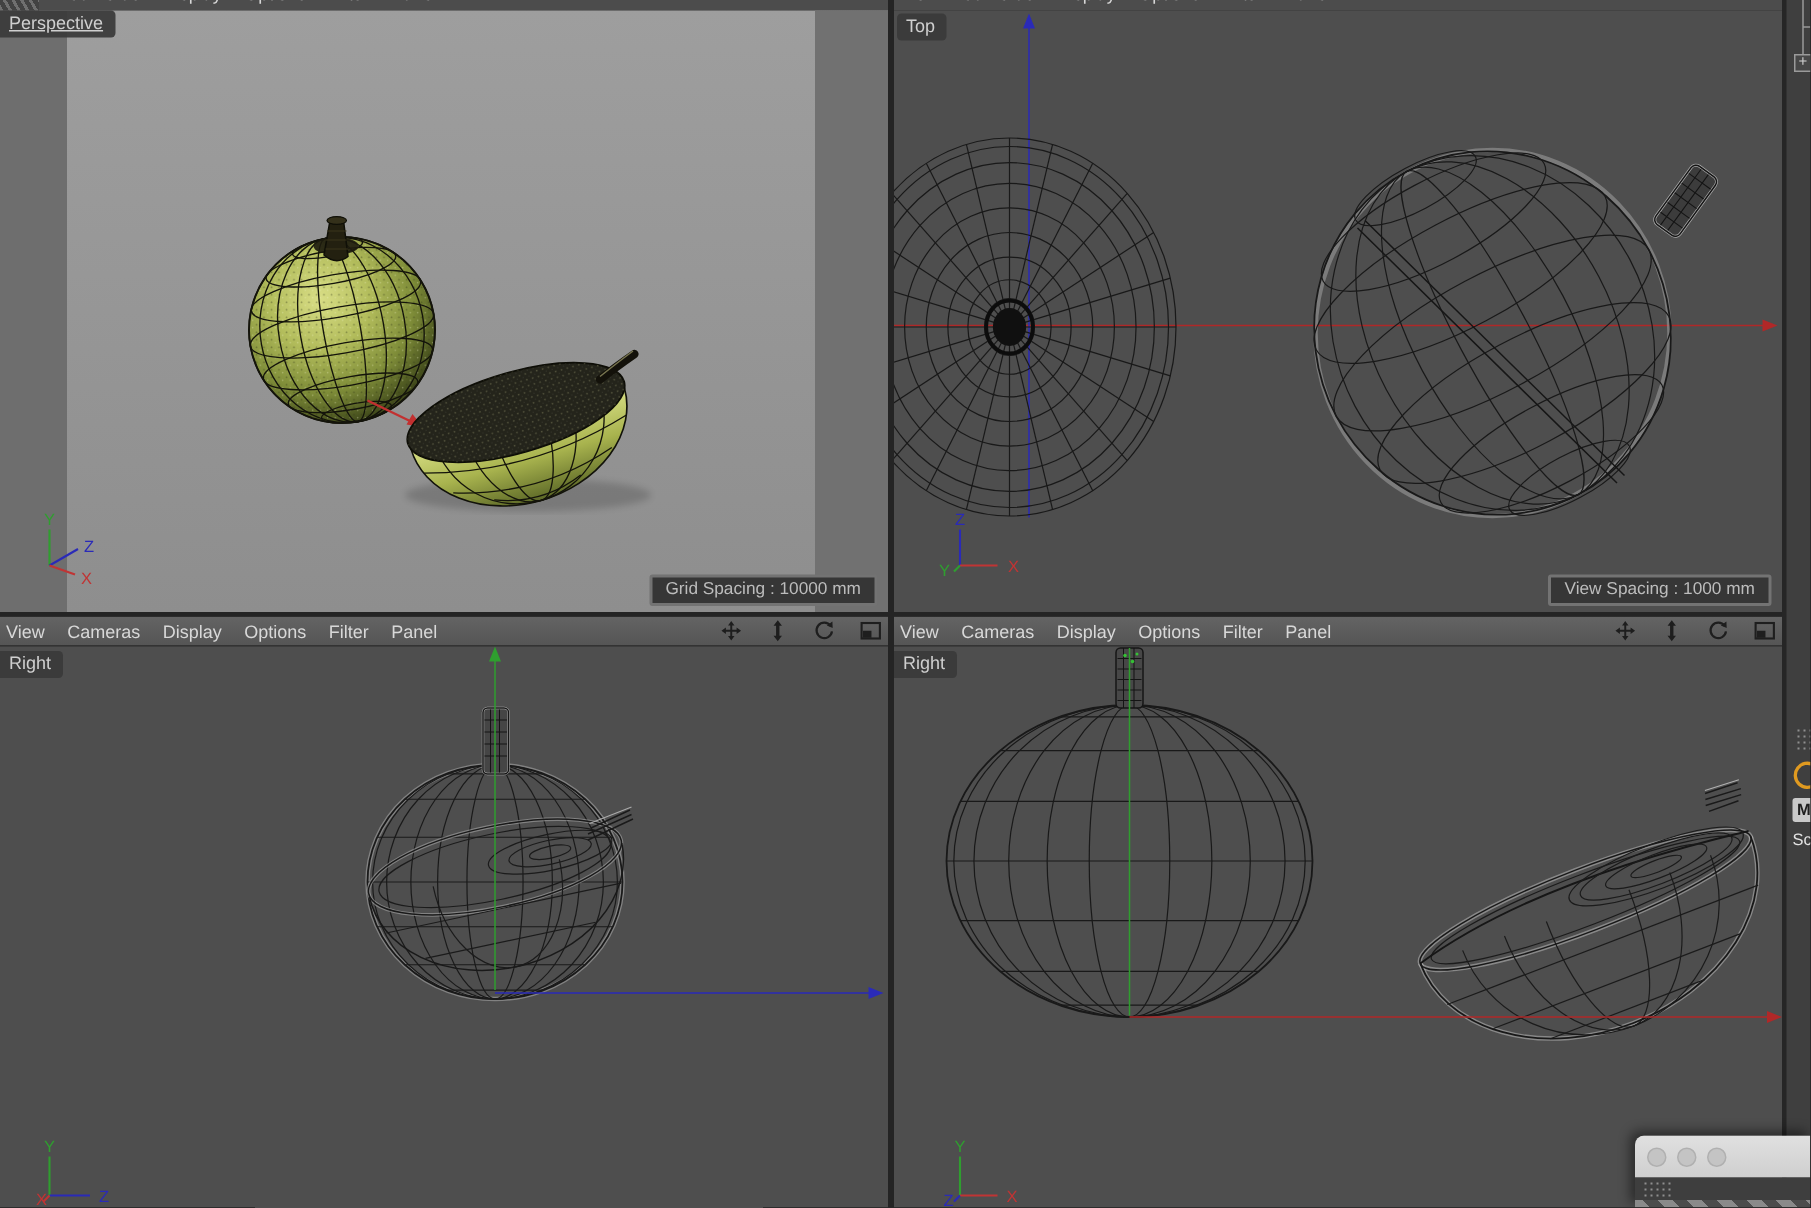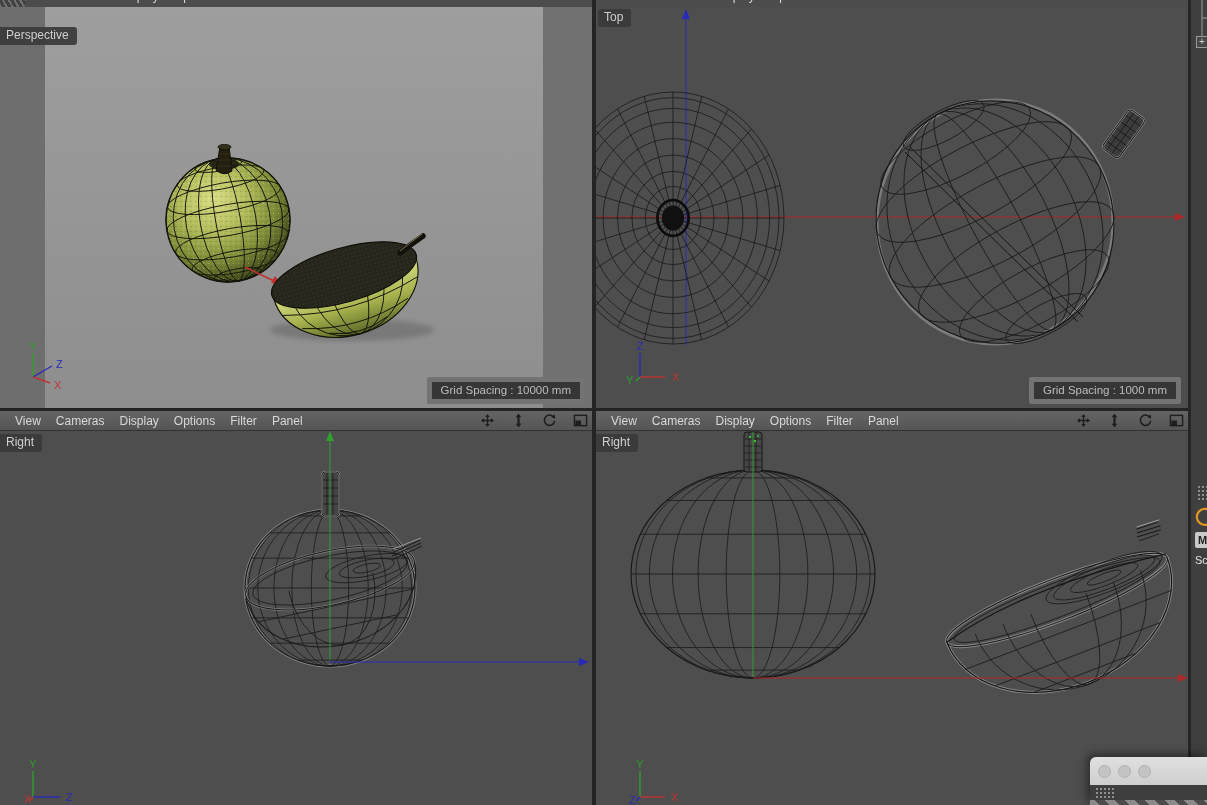--- a/index.html
+++ b/index.html
@@ -12,35 +12,35 @@
   .vp-bl{left:0;top:411px;width:592px;height:394px;}
   .vp-br{left:596px;top:411px;width:592px;height:394px;}
   .vp-canvas{position:absolute;left:0;right:0;bottom:0;background:#4e4e4e;}
   .vp-canvas.persp{background:
       linear-gradient(90deg,#6e6e6e 0 45px,rgba(0,0,0,0) 45px),
       linear-gradient(270deg,#717171 0 49px,rgba(0,0,0,0) 49px),
       linear-gradient(180deg,#9e9e9e,#8e8e8e);}
   .vp-canvas svg{position:absolute;inset:0;width:100%;height:100%;display:block;}
   .vp-menubar{position:relative;height:20px;background:linear-gradient(#646464,#555);
       border-bottom:1px solid #333;display:flex;align-items:center;gap:15px;
-      padding:0 4px 0 15px;font-size:12px;color:#d8d8d8;white-space:nowrap;}
+      padding:0 4px 0 4px;font-size:12px;color:#d8d8d8;white-space:nowrap;}
   .vp-menubar .mi{cursor:default;}
   .vp-menubar .sp{flex:1;}
   .vp-menubar .ico{width:16px;height:16px;display:flex;align-items:center;justify-content:center;}
   .sliver{position:absolute;left:0;top:0;right:0;height:7px;overflow:hidden;background:#4c4c4c;}
   .sliver .vp-menubar{margin-top:-14px;background:#4c4c4c;border-bottom:none;}
   .grip-hatch{position:absolute;left:0;top:0;width:26px;height:7px;z-index:2;
       background:repeating-linear-gradient(60deg,#6f6f6f 0 2px,#424242 2px 5px);}
   .vp-label{position:absolute;left:0;z-index:3;background:rgba(58,58,58,.92);color:#cfcfcf;
       font-size:12px;padding:1px 8px 3px 6px;border-radius:0 3px 3px 0;}
-  .vp-tl .vp-label{top:27px;}
+  .vp-tl .vp-label{top:7px;text-decoration:underline;}
   .vp-tr .vp-label{top:9px;left:2px;border-radius:3px;}
   .vp-bl .vp-label,.vp-br .vp-label{top:23px;}
   .grid-badge{position:absolute;right:7px;bottom:4px;z-index:3;background:#363636;
-      color:#bcbcbc;font-size:11.5px;padding:2px 9px 3px;border:5px solid #737373;border-radius:2px;}
+      color:#bcbcbc;font-size:11.5px;padding:2px 9px 3px;border:2px solid #737373;border-radius:2px;}
   .divider-v{position:absolute;left:592px;top:0;width:4px;height:805px;background:#242424;}
   .divider-h{position:absolute;left:0;top:408px;width:1188px;height:3px;background:#242424;}
   
   .side-panel{position:absolute;left:1188px;top:0;width:19px;height:805px;
       background:#3f3f3f;border-left:3px solid #262626;}
   .sp-tree{position:absolute;left:0;top:0;width:16px;height:56px;}
   .sp-plus{position:absolute;left:5px;top:36px;width:12px;height:12px;border:1px solid #9a9a9a;
       background:#474747;color:#cfcfcf;font-size:10px;line-height:10px;text-align:center;}
   .sp-grip{position:absolute;left:6px;top:485px;width:11px;height:16px;
       background-image:radial-gradient(#8f8f8f 1px,rgba(0,0,0,0) 1px);background-size:4px 4px;}
@@ -176,21 +176,21 @@
         <span class="mi">View</span>
         <span class="mi">Cameras</span>
         <span class="mi">Display</span>
         <span class="mi">Options</span>
         <span class="mi">Filter</span>
         <span class="mi">Panel</span>
         <span class="sp"></span>
       </div>
     </div>
     <div class="vp-label">Top</div>
-    <div class="grid-badge">Grid Spacing : 1000 mm</div>
+    <div class="grid-badge">View Spacing : 1000 mm</div>
     <div class="vp-canvas" style="top:7px;">
       <svg viewBox="596 7 592 401">
 
         <line x1="596" y1="217" x2="1178" y2="217" stroke="#b02828" stroke-width="1"></line>
         <polygon points="1185,217 1175,213 1175,221" fill="#b02828"></polygon>
         <line x1="686" y1="14" x2="686" y2="345" stroke="#2a2ab8" stroke-width="1"></line>
         <polygon points="686,9 682,19 690,19" fill="#2a2ab8"></polygon>
 
         <g>
           <g>

